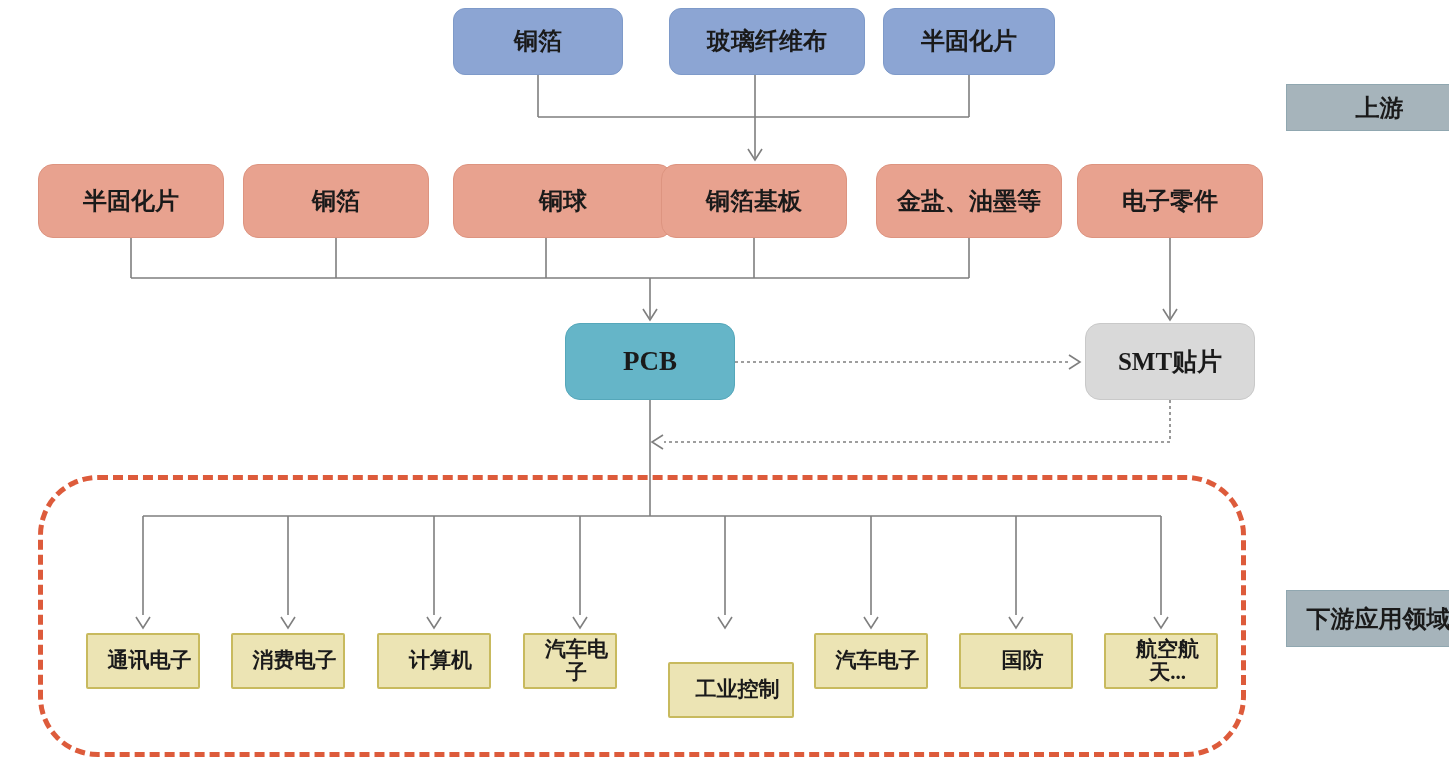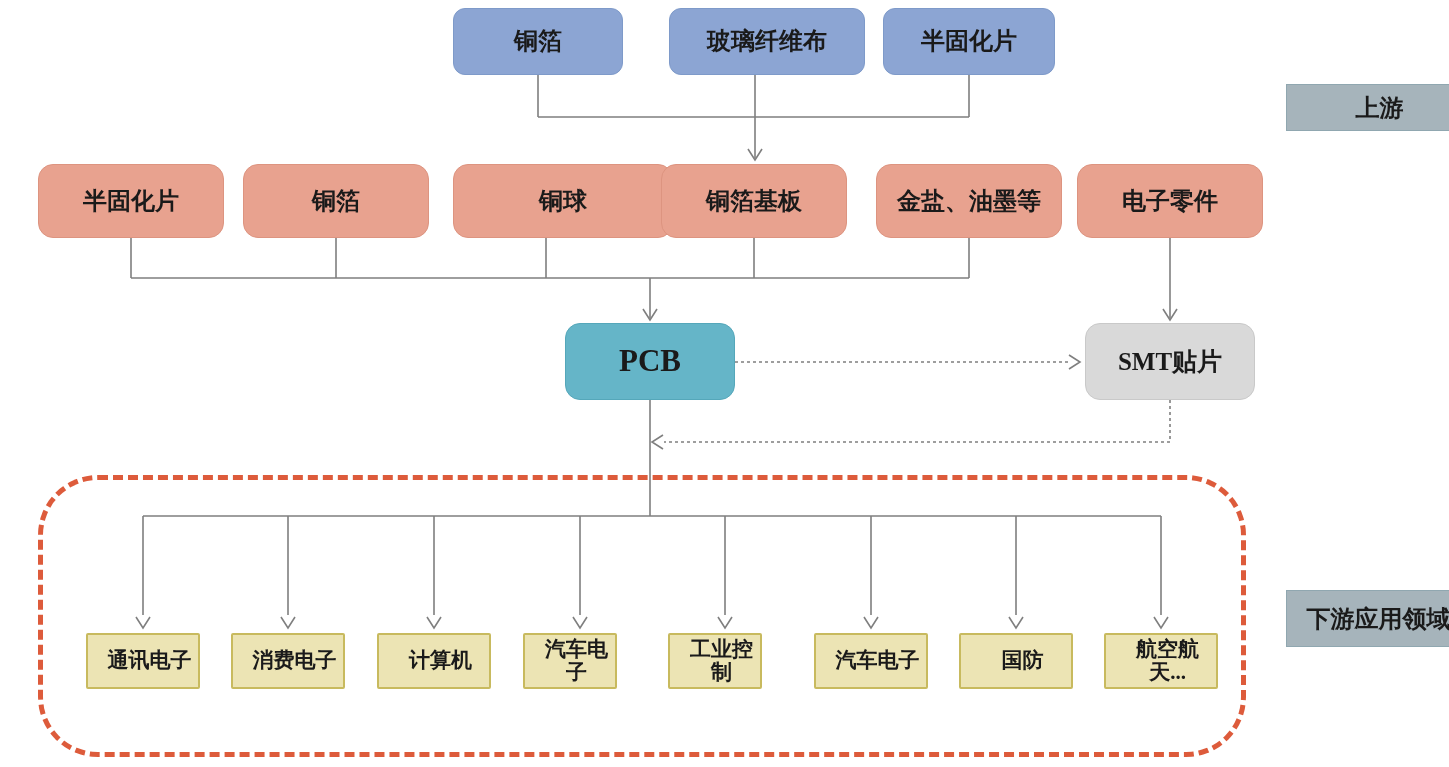--- a/index.html
+++ b/index.html
@@ -29,21 +29,21 @@
   .mid{
     background:var(--salmon);
     border:1px solid var(--salmonBorder);
     border-radius:15px;
     font-size:24px;
   }
   .pcb{
     background:var(--teal);
     border:1px solid var(--tealBorder);
     border-radius:15px;
-    font-size:31px;
+    font-size:27px;
   }
   .smt{
     background:var(--gray);
     border:1px solid var(--grayBorder);
     border-radius:15px;
     font-size:25px;
   }
   .app{
     background:var(--yellow);
     border:2px solid var(--yellowBorder);
@@ -143,18 +143,18 @@
 
   <div class="node pcb" style="left:537px;top:323px;width:170px;height:77px">PCB</div>
   <div class="node smt" style="left:1057px;top:323px;width:170px;height:77px">SMT贴片</div>
 
   <div class="stage-label" style="left:1258px;top:590px;width:185px;height:57px">下游应用领域</div>
 
   <div class="node app" style="left:58px;top:633px;width:114px;height:56px">通讯电子</div>
   <div class="node app" style="left:203px;top:633px;width:114px;height:56px">消费电子</div>
   <div class="node app" style="left:349px;top:633px;width:114px;height:56px">计算机</div>
   <div class="node app" style="left:495px;top:633px;width:94px;height:56px">汽车电子</div>
-  <div class="node app" style="left:640px;top:633px;width:94px;height:56px">工业控制</div>
+  <div class="node app" style="left:640px;top:662px;width:126px;height:56px">工业控制</div>
   <div class="node app" style="left:786px;top:633px;width:114px;height:56px">汽车电子</div>
   <div class="node app" style="left:931px;top:633px;width:114px;height:56px">国防</div>
   <div class="node app" style="left:1076px;top:633px;width:114px;height:56px">航空航天...</div>
 
 </div>
 
 </body></html>

